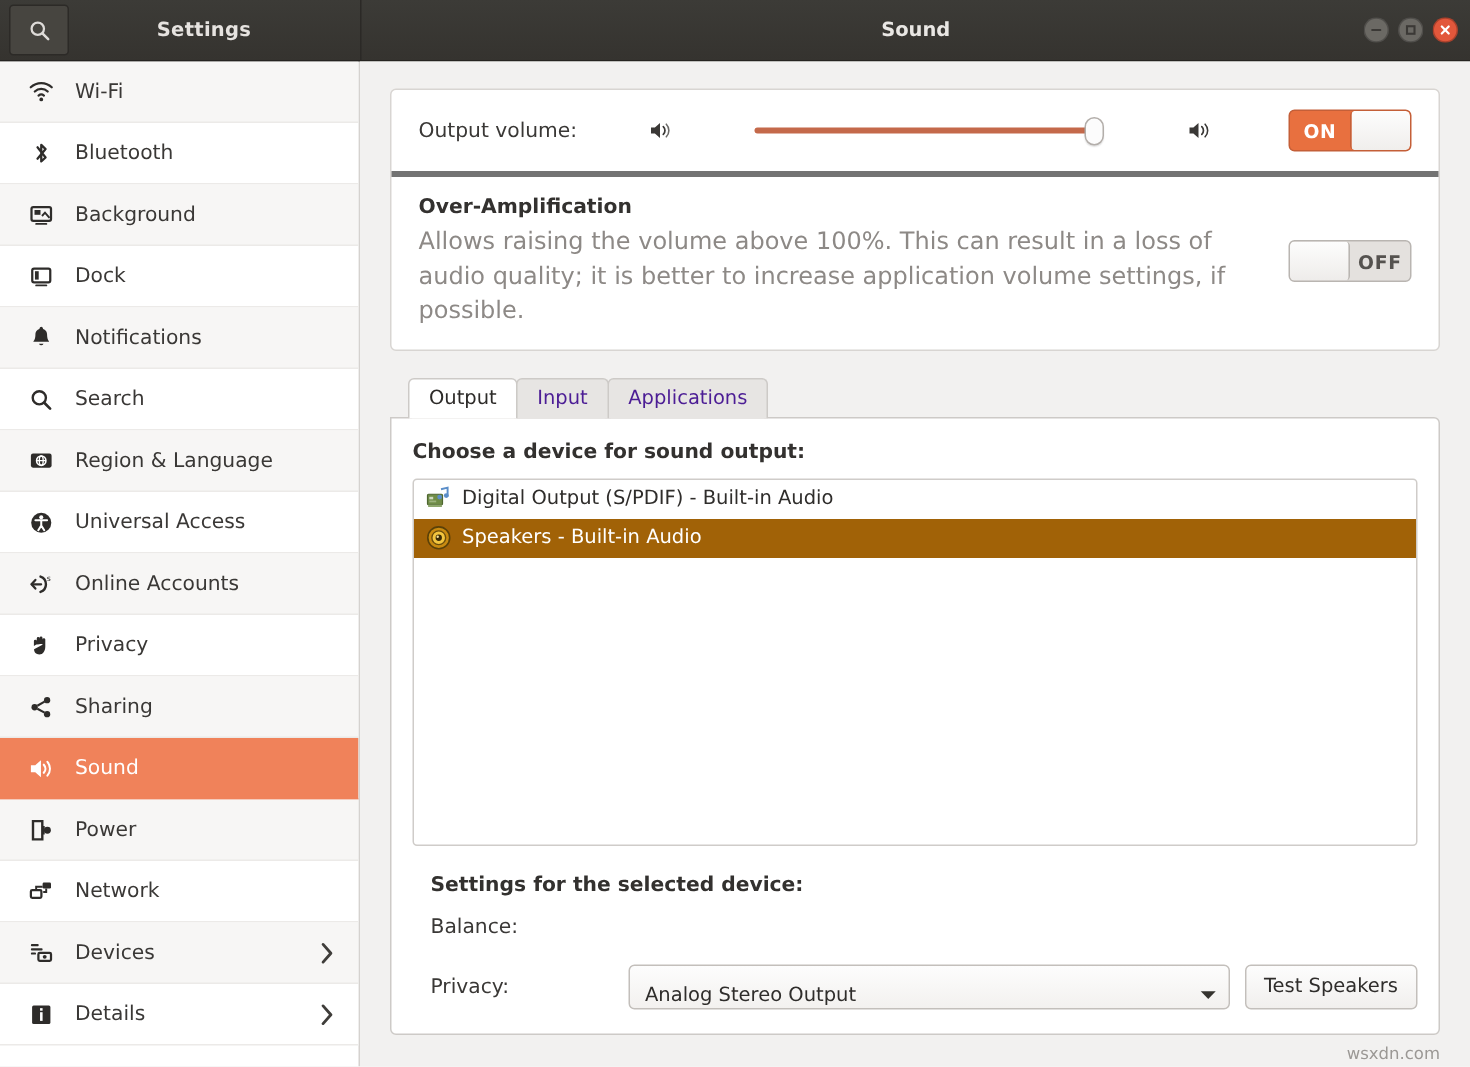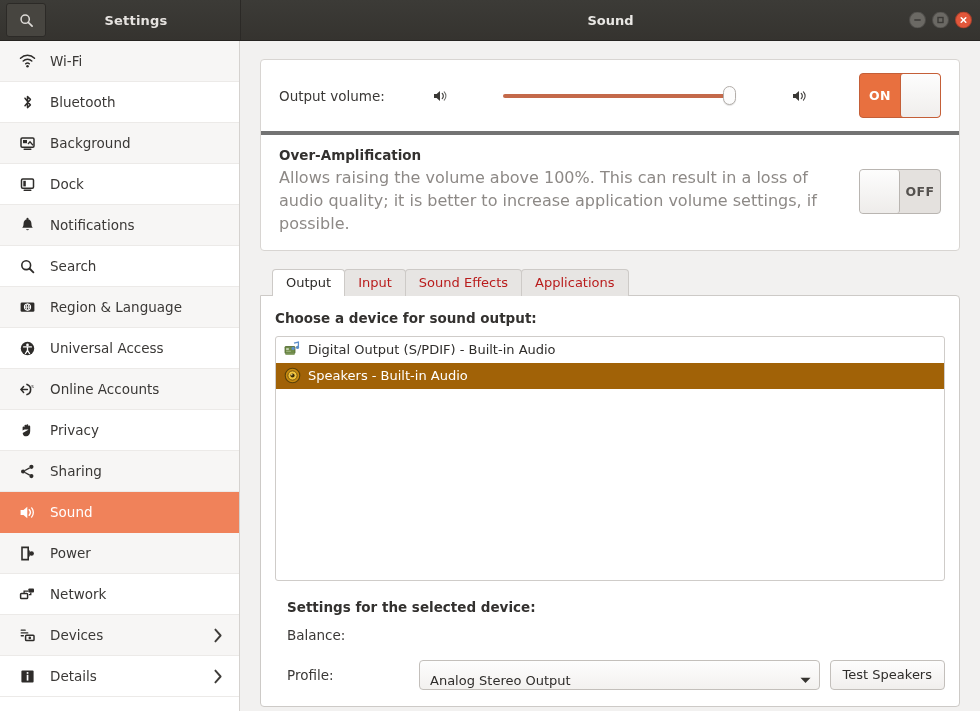--- a/index.html
+++ b/index.html
@@ -128,21 +128,21 @@
     width: 13px; height: 19px;
     background: #fcfcfc;
     border: 1px solid #b3aeaa;
     border-radius: 7px;
     box-shadow: 0 1px 1px rgba(0,0,0,.12);
   }
   .spk-ico-right { display:flex; align-items:center; color:#3a3836; margin-right: 10px;}
 
   .toggle {
     display: flex; align-items: center;
-    width: 82px; height: 45px;
+    width: 82px; height: 28px;
     border-radius: 4px; overflow: hidden;
     cursor: pointer; flex: 0 0 auto;
   }
   .toggle-on { border: 1px solid #c45f38; background: #e8703f; }
   .toggle-on .tg-text {
     flex: 1; color: #fff; font-size: 12.5px; font-weight: bold;
     text-align: center; letter-spacing: .5px;
   }
   .toggle-on .tg-knob {
     width: 40px; height: 100%;
@@ -173,21 +173,21 @@
   
   .tabs-wrap { position: relative; }
   .tabs {
     display: flex; align-items: flex-end;
     height: 27px;
     position: relative; z-index: 2;
     padding-left: 12px;
   }
   .tab {
     padding: 0 13px; height: 27px; line-height: 26px;
-    font-size: 13px; color: #b91c1c;
+    font-size: 13px; color: #4c1d95;
     border: 1px solid #cdcac7;
     border-bottom: none;
     background: #e7e5e3;
     border-radius: 4px 4px 0 0;
     margin-right: -1px;
     cursor: pointer;
     white-space: nowrap;
   }
   .tab.active {
     background: #ffffff;
@@ -539,21 +539,20 @@
             <div class="tg-knob"></div>
             <div class="tg-text">OFF</div>
           </div>
         </div>
       </div>
 
       <div class="tabs-wrap">
         <div class="tabs" id="tabs">
             <div class="tab active">Output</div>
             <div class="tab">Input</div>
-            <div class="tab">Sound Effects</div>
             <div class="tab">Applications</div>
           </div>
 
         <div class="tab-panel">
           <div class="panel-title">Choose a device for sound output:</div>
           <div class="devlist" id="devlist">
               <div class="devrow">
                 <span class="dev-ico">
                   <svg width="17" height="17" viewBox="0 0 17 17">
                     <rect x="1" y="5.5" width="10" height="7" rx=".7" fill="#6f8c47"></rect>
@@ -583,21 +582,21 @@
               </div>
             </div>
 
           <div class="sel-head">Settings for the selected device:</div>
 
           <div class="bal-row">
             <div class="bal-label">Balance:</div>
           </div>
 
           <div class="prof-row">
-            <div class="prof-label">Profile:</div>
+            <div class="prof-label">Privacy:</div>
             <div class="combo">
               <span class="combo-val">Analog Stereo Output</span>
               <span class="combo-arrow">
                 <svg width="11" height="7" viewBox="0 0 11 7">
                     <path d="M0.5 0.8 L5.5 6 L10.5 0.8 Z" fill="#35332f"></path>
                   </svg>
               </span>
             </div>
             <div class="btn">Test Speakers</div>
           </div>

